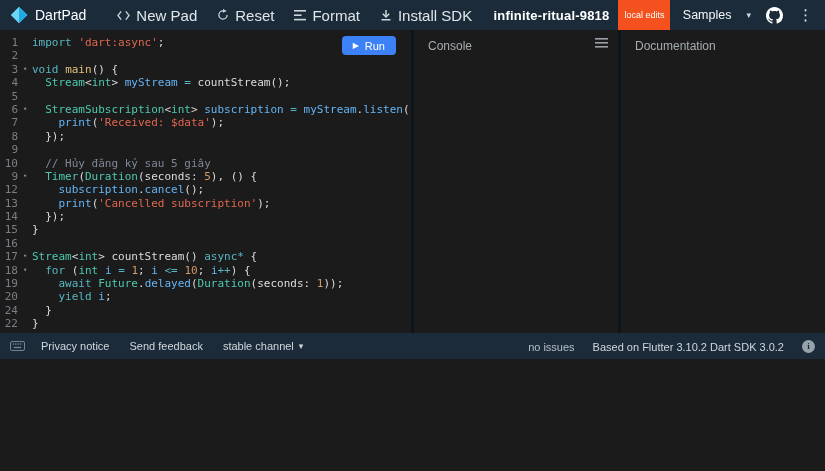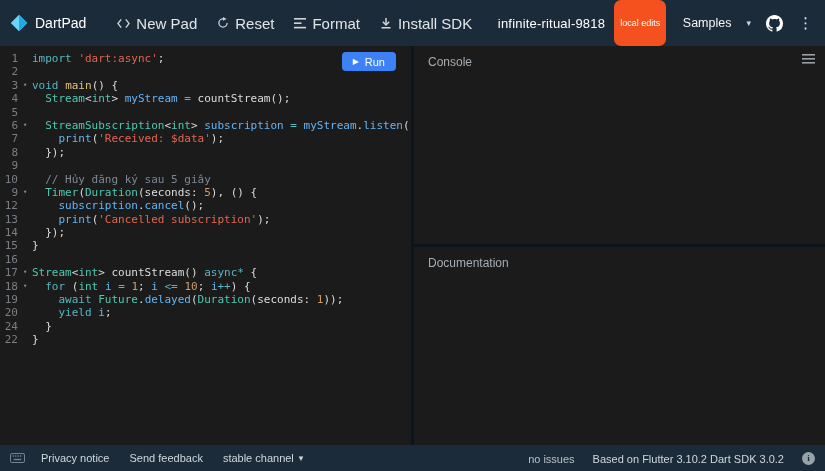--- a/index.html
+++ b/index.html
@@ -1,44 +1,44 @@
 <!DOCTYPE html>
 <html style="--header-bg: #1c2b3a; --editor-bg: #1b1b1b; --accent-blue: #3c82f6; --badge-orange: #f4511e;"><head>
 <meta charset="utf-8">
 <style>
   * { margin:0; padding:0; box-sizing:border-box; }
   html,body { width:825px; height:471px; overflow:hidden; background:#1b1b1b;
               font-family:"Liberation Sans", sans-serif; }
-  .app { width:825px; height:471px; display:flex; flex-direction:column; }
+  .app { width:825px; height:359px; display:flex; flex-direction:column; }
 
   
   .topbar { flex:0 0 29px; background:var(--header-bg,#1c2b3a); display:flex;
             align-items:center; padding:0 8px 0 10px; color:#e8eef2; }
   .brand { display:flex; align-items:center; gap:7px; font-size:14px; color:#ffffff; }
   .nav { display:flex; align-items:center; margin-left:22px; gap:2px; }
   .nav-btn { display:flex; align-items:center; gap:6px; font-size:15px; color:#dfe6ea;
              padding:4px 9px; background:none; border:none; cursor:pointer;
              font-family:"Liberation Sans", sans-serif; }
   .spacer { flex:1; }
   .title-group { display:flex; align-items:center; gap:9px; }
-  .gist-title { font-size:13px; font-weight:normal; color:#ffffff; letter-spacing:.2px; }
+  .gist-title { font-size:13px; font-weight:bold; color:#ffffff; letter-spacing:.2px; }
   .badge { background:var(--badge-orange,#f4511e); color:#fff; font-size:9px;
-           padding:18px 6px; border-radius:7px; white-space:nowrap; }
+           padding:10px 6px; border-radius:0; white-space:nowrap; }
   .right-group { display:flex; align-items:center; gap:15px; padding-right:4px; }
   .samples { display:flex; align-items:center; gap:15px; font-size:12.5px; color:#f2f5f7;
              cursor:pointer; background:none; border:none; font-family:inherit; }
   .caret { font-size:9px; color:#cfd6da; }
   .icon-btn { background:none; border:none; cursor:pointer; display:flex; align-items:center; }
   .kebab { font-size:15px; color:#e2e8ec; }
 
   
   .main { flex:1; display:flex; min-height:0; }
   .editor-pane { flex:0 0 411px; position:relative; background:var(--editor-bg,#1b1b1b); overflow:hidden; }
   .v-divider { flex:0 0 3px; background:#0d141b; cursor:col-resize; }
-  .right-pane { flex:1; display:flex; flex-direction:column; min-width:0; }
+  .right-pane { flex:1; display:flex; flex-direction:row; min-width:0; }
   .panel { flex:1; position:relative; background:var(--editor-bg,#1b1b1b); min-height:0; overflow:hidden; }
   .h-divider { flex:0 0 3px; background:#0d141b; cursor:row-resize; }
   .panel-title { font-size:12px; color:#a6adb3; padding:9px 14px 5px; }
   .console-body { font-family:"DejaVu Sans Mono", monospace; font-size:11px; line-height:14px;
                   color:#f7f7f7; padding:5px 18px; white-space:pre; }
   .console-menu { position:absolute; top:8px; right:10px; }
 
   
   .run-btn { position:absolute; top:6px; right:15px; z-index:2;
              background:var(--accent-blue,#3c82f6); color:#fff; border:none; border-radius:4px;

